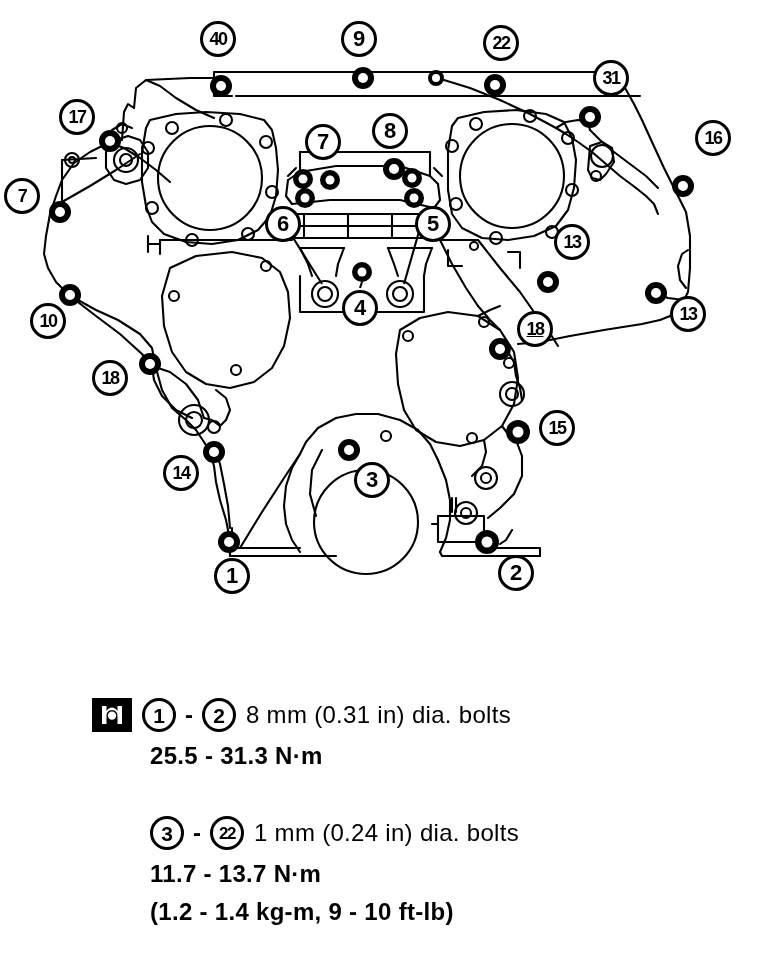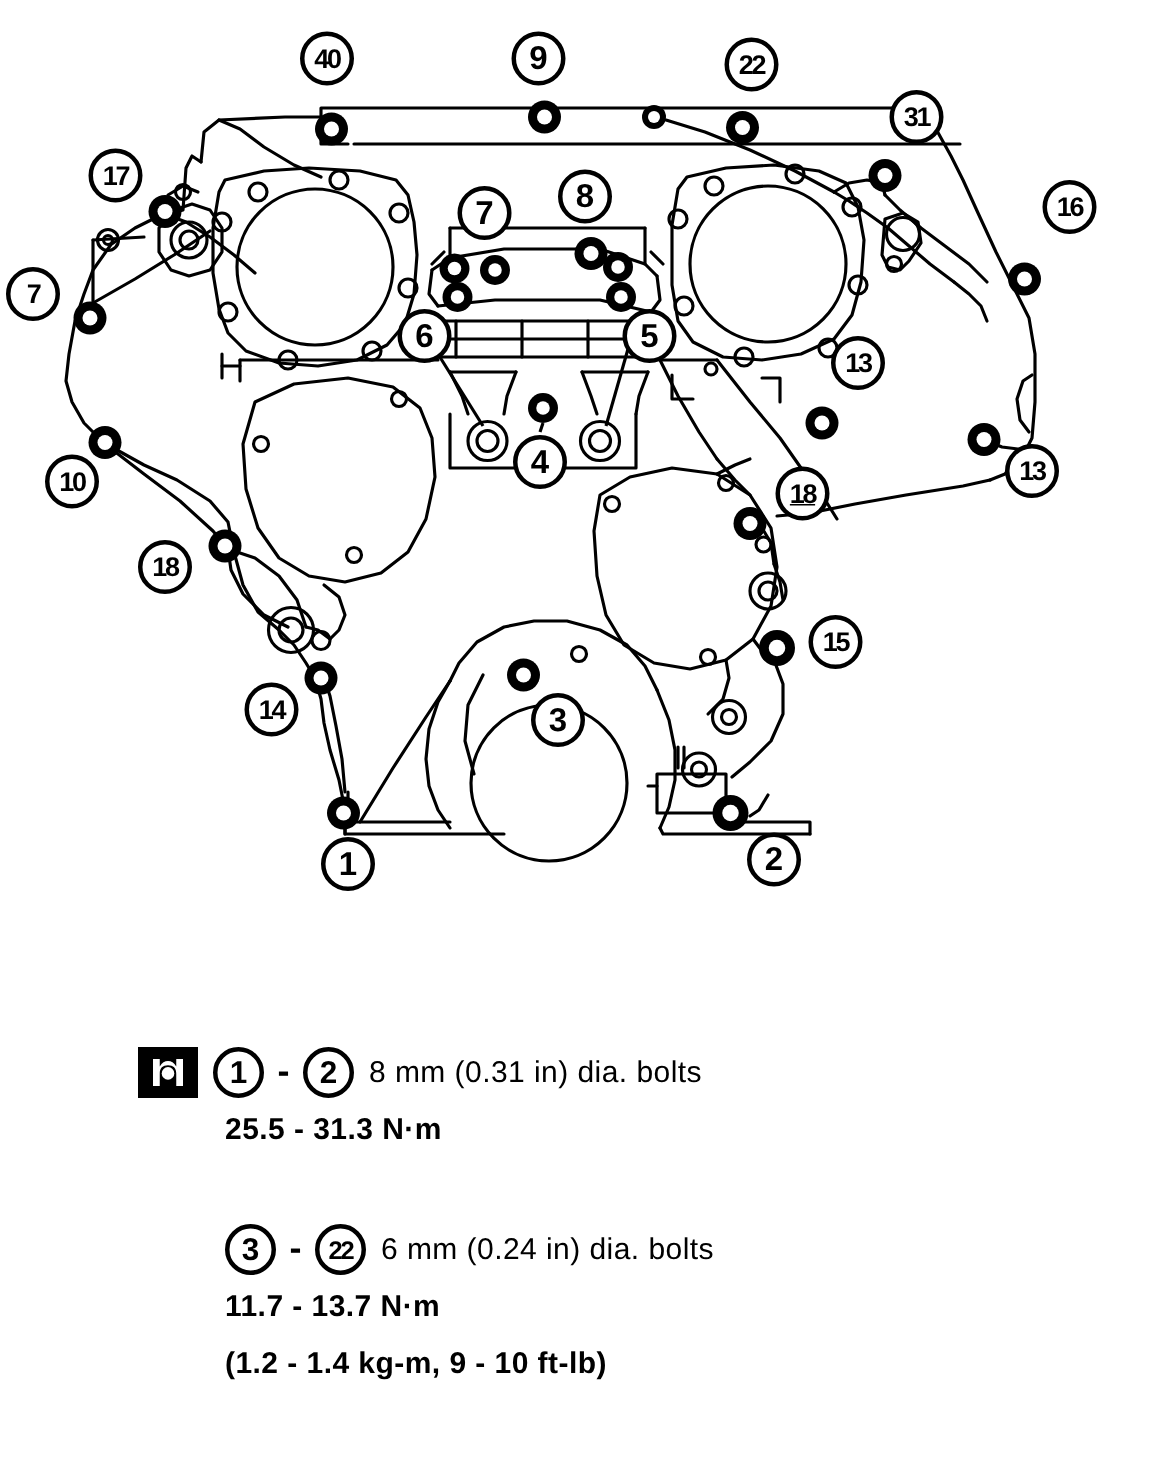--- a/index.html
+++ b/index.html
@@ -9,21 +9,21 @@
   #diagram{position:absolute;left:0;top:0;width:768px;height:640px;}
   #diagram svg{display:block;}
 
   
   #legend{position:absolute;left:0;top:690px;width:768px;height:270px;}
   .legend-row{display:flex;align-items:center;white-space:nowrap;}
   .wrench-box{width:40px;height:34px;background:#000;display:inline-flex;
               align-items:center;justify-content:center;margin-right:10px;flex:none;}
   .legend-line{position:absolute;left:92px;}
 
-  .lg-txt{font-size:20px;letter-spacing:.3px;}
+  .lg-txt{font-size:24px;letter-spacing:.3px;}
   .lg-txt.bold{font-weight:bold;}
   .dash{font-size:24px;padding:0 9px;font-weight:bold;}
 
   .cnum{display:inline-flex;align-items:center;justify-content:center;
         border:3px solid #000;border-radius:50%;box-sizing:border-box;
         font-weight:bold;background:#fff;line-height:1;flex:none;}
   .cnum.lg{width:34px;height:34px;font-size:21px;}
   .cnum.lg.two{font-size:17px;letter-spacing:-1.5px;}
 
   
@@ -405,21 +405,21 @@
       <span class="lg-txt" style="margin-left:10px;">8 mm (0.31 in) dia. bolts</span>
     </div>
 
     <div class="lg-txt bold legend-line" style="top:52px;left:150px;">25.5 - 31.3 N·m</div>
 
 
     <div class="legend-row" style="position:absolute;left:150px;top:126px;">
       <span class="cnum lg">3</span>
       <span class="dash">-</span>
       <span class="cnum lg two">22</span>
-      <span class="lg-txt" style="margin-left:10px;">6 mm (0.24 in) dia. bolts</span>
+      <span class="lg-txt" style="margin-left:10px;">1 mm (0.24 in) dia. bolts</span>
     </div>
 
     <div class="lg-txt bold legend-line" style="top:170px;left:150px;">11.7 - 13.7 N·m</div>
 
     <div class="lg-txt bold legend-line" style="top:208px;left:150px;">(1.2 - 1.4 kg-m, 9 - 10 ft-lb)</div>
   </div>
 
 </div>
 
 </body></html>

